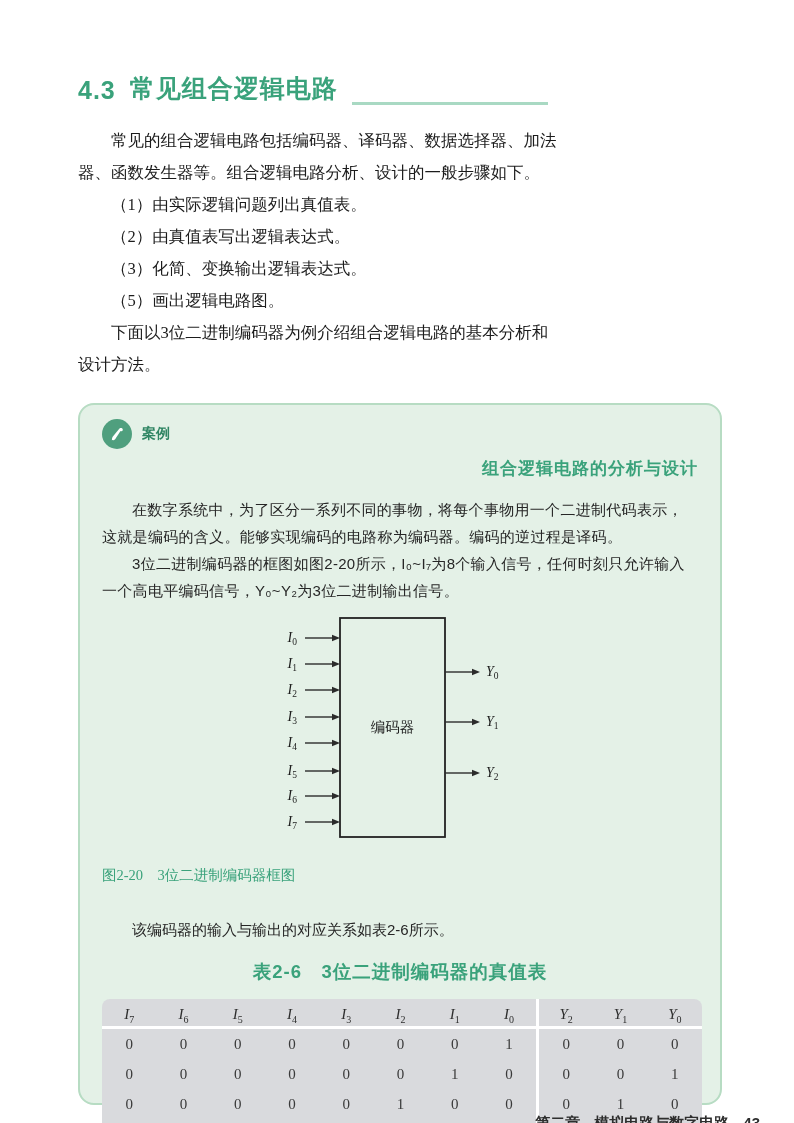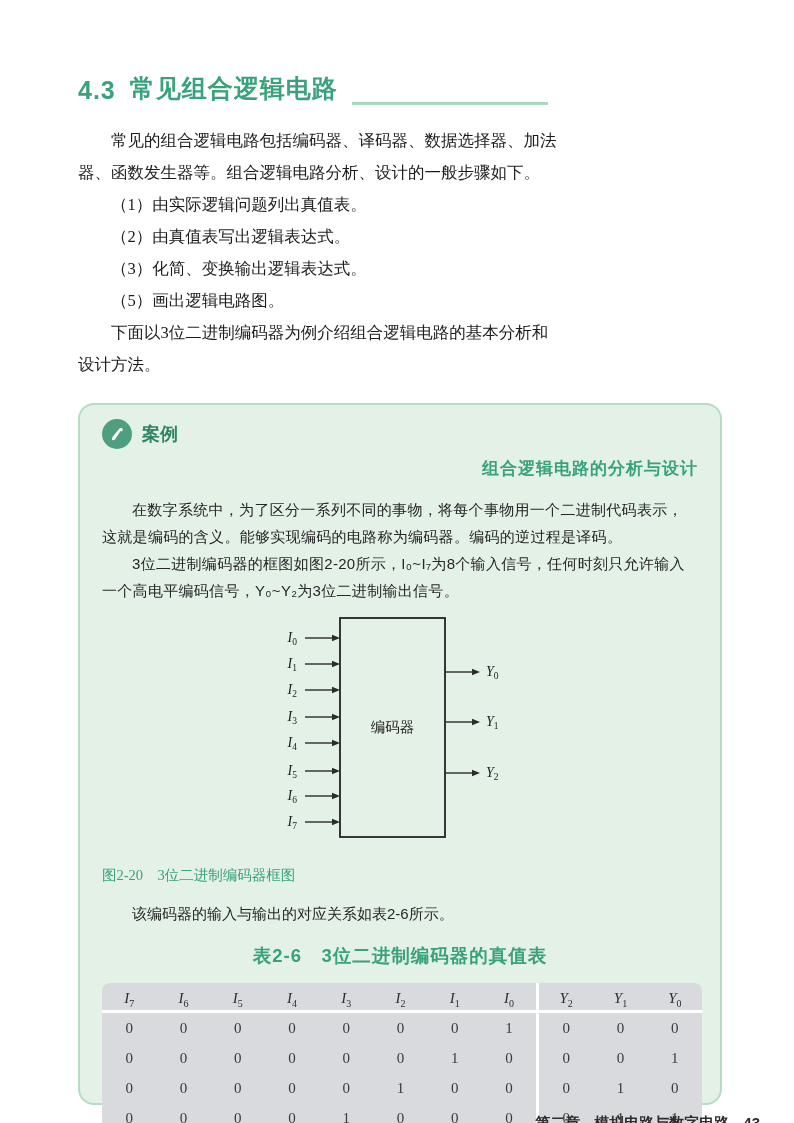--- a/index.html
+++ b/index.html
@@ -41,39 +41,39 @@
     padding:14px 22px 0 22px;
     font-family:"Liberation Sans","DejaVu Sans",sans-serif;
   }
   .case-badge { display:flex; align-items:center; }
   .badge-circle {
     width:30px; height:30px; border-radius:50%;
     background:#4f9f7e; display:flex; align-items:center; justify-content:center;
     flex:0 0 auto;
   }
   .badge-label {
-    margin-left:10px; font-size:18px; font-weight:bold; color:#2f8563;
+    margin-left:10px; font-size:14px; font-weight:bold; color:#2f8563;
   }
   .case-title {
     text-align:right; color:#3aa27b; font-weight:bold; font-size:17px;
     margin:8px 0 16px 0; letter-spacing:1px;
   }
   .case-para {
     font-size:15px; line-height:27px; color:#262626; text-indent:2em;
     letter-spacing:0.3px;
   }
 
   
   .diagram-wrap { text-align:center; margin-top:6px; }
   .figure-caption {
     color:#3aa27b; font-size:14.5px; margin-top:19px;
     font-family:"Liberation Serif","DejaVu Serif",serif;
   }
 
-  .table-intro { margin-top:16px; font-size:15px; line-height:26px; text-indent:2em; color:#262626; }
+  .table-intro { margin-top:32px; font-size:15px; line-height:26px; text-indent:2em; color:#262626; }
   .table-title {
     text-align:center; color:#3aa27b; font-weight:bold; font-size:18.5px;
     margin-top:16px; letter-spacing:1px;
   }
 
   
   .truth-table { display:flex; margin-top:15px; width:600px; }
   .tt-group {
     display:grid; background:#d9dadd;
     font-family:"Liberation Serif","DejaVu Serif",serif;

